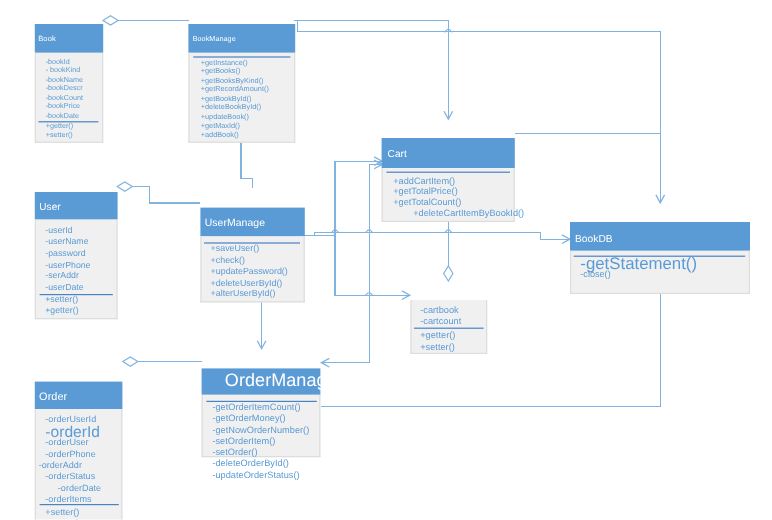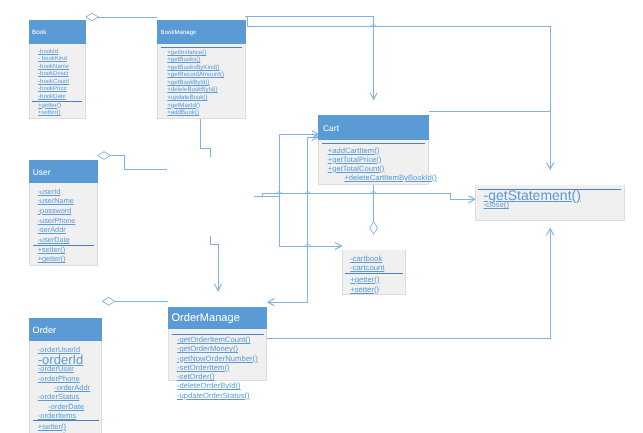--- a/index.html
+++ b/index.html
@@ -10,21 +10,21 @@
        text-rendering:geometricPrecision;}
   #stage{position:relative;width:643px;height:433px;background:#ffffff;}
   #edges{position:absolute;left:0;top:0;overflow:visible;pointer-events:none;}
   #boxes{position:absolute;left:0;top:16px;width:643px;height:433px;}
   .uml-class{position:absolute;box-sizing:border-box;}
   .uml-header{box-sizing:border-box;width:100%;color:#ffffff;background:#5B9BD5;
       display:flex;align-items:center;letter-spacing:0.05px;}
   .uml-body{box-sizing:border-box;width:100%;background:#F0F0F0;
       border:1px solid #DDDDDD;border-top:none;}
   .uml-sep{height:1px;background:#4A82C4;margin-left:2.5px;margin-right:2.5px;}
-  .uml-row{color:#5B9BD5;white-space:nowrap;opacity:0.999;text-decoration:underline;}
+  .uml-row{color:#5B9BD5;white-space:nowrap;opacity:0.999;}
 </style>
 </head>
 <body>
 
 <div id="stage">
   <svg id="edges" width="643" height="433" viewBox="0 0 643 433">
       <g>
         <path d="M 85.8 17.0 L 157.2 17.0" fill="none" stroke="#80B3E0" stroke-width="1" stroke-linejoin="miter" stroke-linecap="butt" shape-rendering="crispEdges"></path>
         <path d="M 85.8 17 L 92.1 13.15 L 98.39999999999999 17 L 92.1 20.85 Z" fill="#ffffff" stroke="#80B3E0" stroke-width="1"></path>
       </g>
@@ -144,21 +144,33 @@
       <div class="uml-row" style="font-size:7.3px;line-height:9.66px;padding-left:7.6px">-userName</div>
       <div class="uml-row" style="font-size:7.3px;line-height:9.66px;padding-left:7.6px">-password</div>
       <div class="uml-row" style="font-size:7.3px;line-height:9.66px;padding-left:7.6px">-userPhone</div>
       <div class="uml-row" style="font-size:7.3px;line-height:9.66px;padding-left:7.6px">-serAddr</div>
       <div class="uml-row" style="font-size:7.3px;line-height:9.66px;padding-left:7.6px">-userDate</div>
       <div class="uml-sep" style="margin-top:0.6px;margin-bottom:0.1px"></div>
       <div class="uml-row" style="font-size:7.3px;line-height:8.8px;padding-left:7.6px">+setter()</div>
       <div class="uml-row" style="font-size:7.3px;line-height:8.8px;padding-left:7.6px">+getter()</div>
     </div>
   </div>
+  <div class="uml-class" style="left:166.5px;top:157px;width:87.2px;height:79.2px;">
+    <div class="uml-header" style="height:24.1px;font-size:8.7px;padding-left:4.1px;padding-top:0px">UserManage</div>
+    <div class="uml-body" style="height:55.1px;padding-top:4.8px">
+      <div class="uml-sep" style="margin-bottom:-0.6px"></div>
+      <div class="uml-row" style="font-size:7.4px;line-height:9.4px;padding-left:8px">+saveUser()</div>
+      <div class="uml-row" style="font-size:7.4px;line-height:9.4px;padding-left:8px">+check()</div>
+      <div class="uml-row" style="font-size:7.4px;line-height:9.4px;padding-left:8px">+updatePassword()</div>
+      <div class="uml-row" style="font-size:7.4px;line-height:9.4px;padding-left:8px">+deleteUserById()</div>
+      <div class="uml-row" style="font-size:7.4px;line-height:9.4px;padding-left:8px">+alterUserById()</div>
+    </div>
+  </div>
   <div class="uml-class" style="left:474.6px;top:169px;width:150.4px;height:59.6px;">
+    <div class="uml-header" style="height:24px;font-size:8.5px;padding-left:4.5px;padding-top:3px">BookDB</div>
     <div class="uml-body" style="height:35.6px;padding-top:4.4px">
       <div class="uml-sep" style="margin-bottom:0.5px"></div>
       <div class="uml-row" style="font-size:14px;line-height:9.3px;padding-left:8px">-getStatement()</div>
       <div class="uml-row" style="font-size:7.6px;line-height:9.3px;padding-left:8px">-close()</div>
     </div>
   </div>
   <div class="uml-class" style="left:341.6px;top:234.3px;width:64.5px;height:68.7px;">
     <div class="uml-body" style="height:44.5px;padding-top:3.3px">
       <div class="uml-row" style="font-size:7.7px;line-height:9.6px;padding-left:7.6px">-cartbook</div>
       <div class="uml-row" style="font-size:7.7px;line-height:9.6px;padding-left:7.6px">-cartcount</div>
@@ -167,31 +179,31 @@
       <div class="uml-row" style="font-size:7.7px;line-height:9.6px;padding-left:7.6px">+setter()</div>
     </div>
   </div>
   <div class="uml-class" style="left:29.2px;top:289.5px;width:73.1px;height:125.9px;margin-top:12px;">
     <div class="uml-header" style="height:23.1px;font-size:9.1px;padding-left:3.4px;padding-top:1.6px">Order</div>
     <div class="uml-body" style="height:102.8px;padding-top:4.8px">
       <div class="uml-row" style="font-size:7.55px;line-height:9.38px;padding-left:7.6px">-orderUserId</div>
       <div class="uml-row" style="font-size:13px;line-height:9.38px;padding-left:7.6px">-orderId</div>
       <div class="uml-row" style="font-size:7.55px;line-height:9.38px;padding-left:7.6px">-orderUser</div>
       <div class="uml-row" style="font-size:7.55px;line-height:9.38px;padding-left:7.6px">-orderPhone</div>
-      <div class="uml-row" style="font-size:7.55px;line-height:9.38px;padding-left:24px">-orderAddr</div>
+      <div class="uml-row" style="font-size:7.55px;line-height:9.38px;padding-left:2px">-orderAddr</div>
       <div class="uml-row" style="font-size:7.55px;line-height:9.38px;padding-left:7.6px">-orderStatus</div>
       <div class="uml-row" style="font-size:7.55px;line-height:9.38px;padding-left:18px">-orderDate</div>
       <div class="uml-row" style="font-size:7.55px;line-height:9.38px;padding-left:7.6px">-orderItems</div>
       <div class="uml-sep" style="margin-top:-0.2px;margin-bottom:0.6px"></div>
       <div class="uml-row" style="font-size:7.55px;line-height:9.38px;padding-left:7.6px">+setter()</div>
       <div class="uml-row" style="font-size:7.55px;line-height:9.38px;padding-left:7.6px">+getter()</div>
     </div>
   </div>
   <div class="uml-class" style="left:168.4px;top:290.6px;width:98.9px;height:95.7px;">
-    <div class="uml-header" style="height:22.4px;font-size:11px;padding-left:3px;padding-top:0px">OrderManage</div>
+    <div class="uml-header" style="height:22.4px;font-size:15px;padding-left:19px;padding-top:0px">OrderManage</div>
     <div class="uml-body" style="height:52px;padding-top:4.6px">
       <div class="uml-sep" style="margin-bottom:0.6px"></div>
       <div class="uml-row" style="font-size:7.7px;line-height:9.24px;padding-left:7.6px">-getOrderItemCount()</div>
       <div class="uml-row" style="font-size:7.7px;line-height:9.24px;padding-left:7.6px">-getOrderMoney()</div>
       <div class="uml-row" style="font-size:7.7px;line-height:9.24px;padding-left:7.6px">-getNowOrderNumber()</div>
       <div class="uml-row" style="font-size:7.7px;line-height:9.24px;padding-left:7.6px">-setOrderItem()</div>
       <div class="uml-row" style="font-size:7.7px;line-height:9.24px;padding-left:7.6px">-setOrder()</div>
       <div class="uml-row" style="font-size:7.7px;line-height:9.24px;padding-left:7.6px">-deleteOrderById()</div>
       <div class="uml-row" style="font-size:7.7px;line-height:9.24px;padding-left:7.6px">-updateOrderStatus()</div>
     </div>

